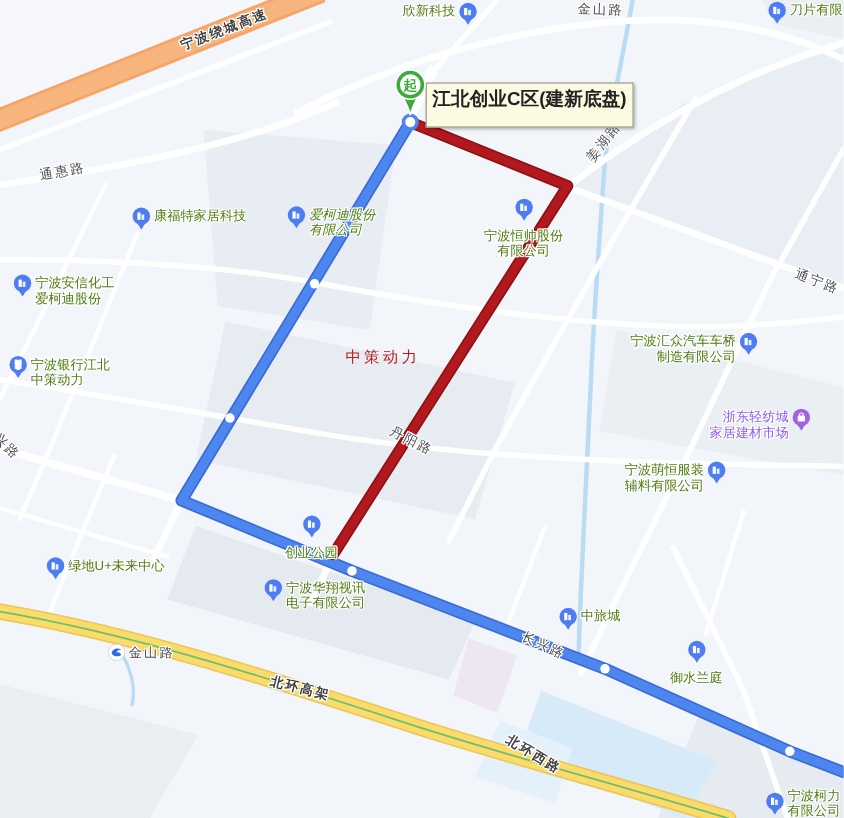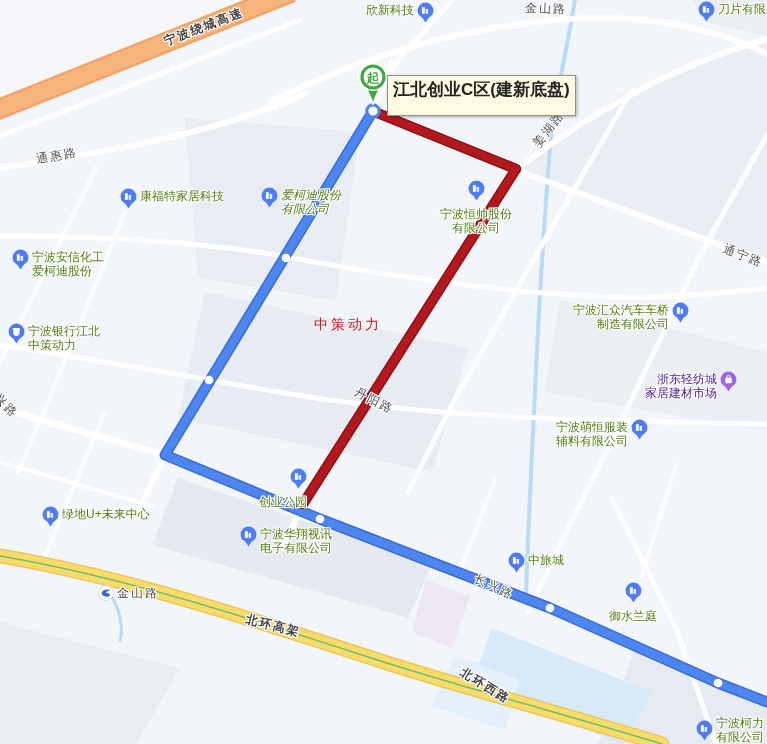--- a/index.html
+++ b/index.html
@@ -199,33 +199,33 @@
           <span>宁波汇众汽车车桥</span>
           <span>制造有限公司</span>
         </span>
         <span class="icon"><svg width="17" height="21" viewBox="0 0 17 21">
             <path d="M4.6,14.4 L8.5,20.6 L12.4,14.4 Z" fill="#4E7CF2"></path>
             <circle cx="8.5" cy="8.5" r="7.9" fill="#4E7CF2"></circle>
             <rect x="4.9" y="5.2" width="2.9" height="6.6" fill="#fff"></rect>
             <rect x="8.6" y="7" width="2.5" height="4.8" fill="#fff" opacity=".88"></rect>
           </svg></span>
       </div>
-      <div class="poi halo align-right" style="left: 645px; top: 372px; color: #4c1d95;">
+      <div class="poi halo align-right" style="left: 645px; top: 372px; color: #8b5cf6;">
         <span class="lines">
           <span>浙东轻纺城</span>
           <span>家居建材市场</span>
         </span>
         <span class="icon"><svg width="17" height="21" viewBox="0 0 17 21">
             <path d="M4.6,14.4 L8.5,20.6 L12.4,14.4 Z" fill="#A263E3"></path>
             <circle cx="8.5" cy="8.5" r="7.9" fill="#A263E3"></circle>
             <rect x="5.2" y="6.8" width="6.6" height="5.4" rx="1" fill="#fff"></rect>
             <path d="M6.7,7 v-0.8 a1.8,1.8 0 0 1 3.6,0 V7" stroke="#fff" stroke-width="1" fill="none"></path>
           </svg></span>
       </div>
-      <div class="poi halo align-right" style="left: 556px; top: 420px;">
+      <div class="poi halo align-right" style="left: 568px; top: 420px;">
         <span class="lines">
           <span>宁波萌恒服装</span>
           <span>辅料有限公司</span>
         </span>
         <span class="icon"><svg width="17" height="21" viewBox="0 0 17 21">
             <path d="M4.6,14.4 L8.5,20.6 L12.4,14.4 Z" fill="#4E7CF2"></path>
             <circle cx="8.5" cy="8.5" r="7.9" fill="#4E7CF2"></circle>
             <rect x="4.9" y="5.2" width="2.9" height="6.6" fill="#fff"></rect>
             <rect x="8.6" y="7" width="2.5" height="4.8" fill="#fff" opacity=".88"></rect>
           </svg></span>
@@ -234,21 +234,21 @@
         <span class="icon"><svg width="17" height="21" viewBox="0 0 17 21">
             <path d="M4.6,14.4 L8.5,20.6 L12.4,14.4 Z" fill="#4E7CF2"></path>
             <circle cx="8.5" cy="8.5" r="7.9" fill="#4E7CF2"></circle>
             <rect x="4.9" y="5.2" width="2.9" height="6.6" fill="#fff"></rect>
             <rect x="8.6" y="7" width="2.5" height="4.8" fill="#fff" opacity=".88"></rect>
           </svg></span>
         <span class="lines">
           <span>绿地U+未来中心</span>
         </span>
       </div>
-      <div class="poi halo icon-top" style="left: 283px; top: 469px; align-items: flex-end;">
+      <div class="poi halo icon-top" style="left: 283px; top: 469px;">
         <span class="icon"><svg width="17" height="21" viewBox="0 0 17 21">
             <path d="M4.6,14.4 L8.5,20.6 L12.4,14.4 Z" fill="#4E7CF2"></path>
             <circle cx="8.5" cy="8.5" r="7.9" fill="#4E7CF2"></circle>
             <rect x="4.9" y="5.2" width="2.9" height="6.6" fill="#fff"></rect>
             <rect x="8.6" y="7" width="2.5" height="4.8" fill="#fff" opacity=".88"></rect>
           </svg></span>
         <span class="lines">
           <span>创业公园</span>
         </span>
       </div>

